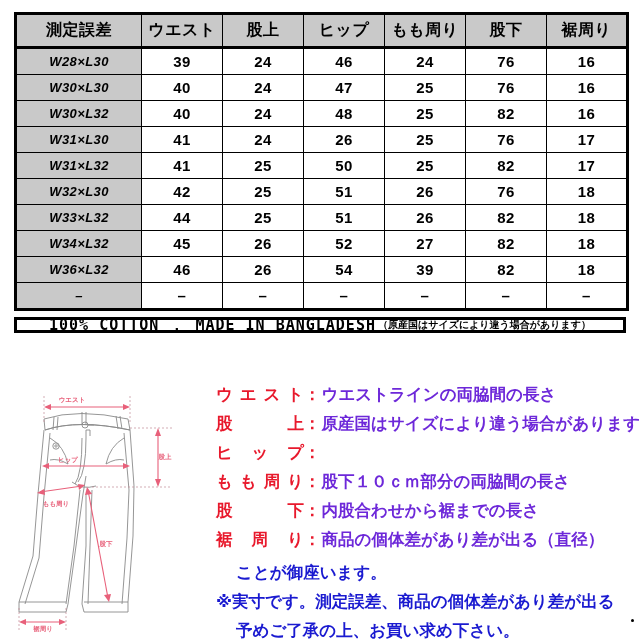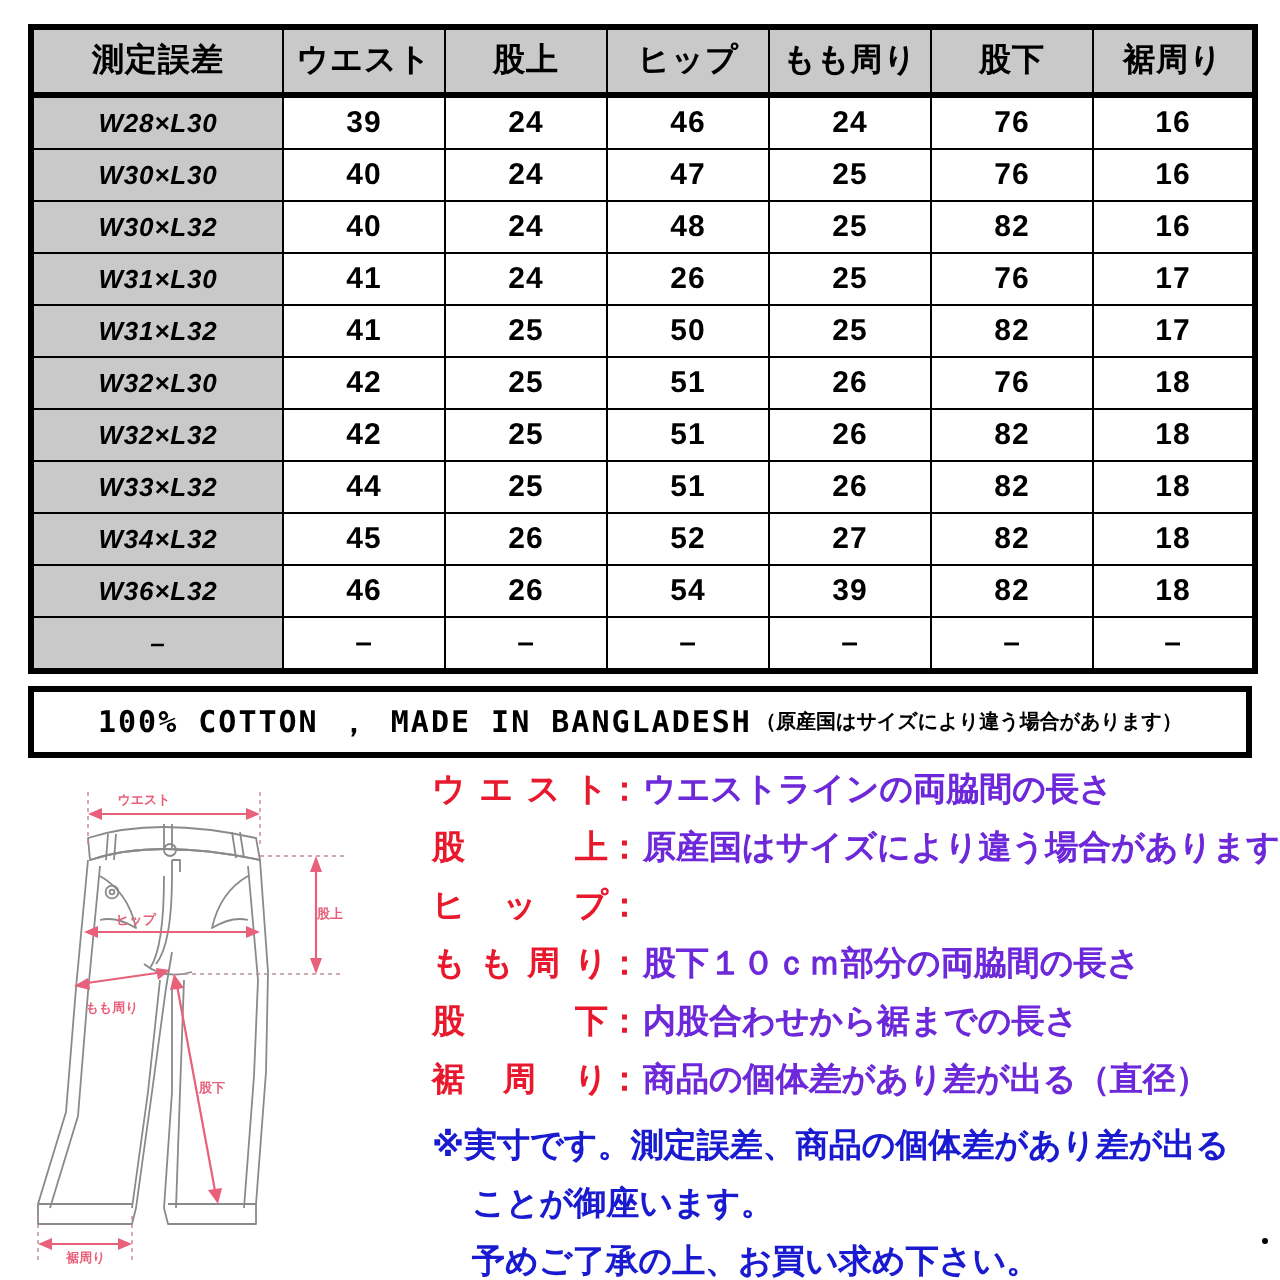--- a/index.html
+++ b/index.html
@@ -58,21 +58,21 @@
   col.c0 { width: 126px; }
   col.cX { width: 81px; }
 
   .dash-row td { color: #000; }
 
   
   .cotton-row {
     margin-top: 6px;
     width: 612px;
     border: 3px solid #000;
-    height: 36px;
+    height: 16px;
     display: flex;
     align-items: center;
     justify-content: center;
     box-sizing: border-box;
     background: #fff;
   }
   .cotton-main {
     font-family: "DejaVu Sans Mono", monospace;
     font-size: 15px;
     font-weight: bold;
@@ -232,29 +232,20 @@
         <tr>
           <td class="sizecol">W32×L30</td>
           <td>42</td>
           <td>25</td>
           <td>51</td>
           <td>26</td>
           <td>76</td>
           <td>18</td>
         </tr>
         <tr>
-          <td class="sizecol">W32×L32</td>
-          <td>42</td>
-          <td>25</td>
-          <td>51</td>
-          <td>26</td>
-          <td>82</td>
-          <td>18</td>
-        </tr>
-        <tr>
           <td class="sizecol">W33×L32</td>
           <td>44</td>
           <td>25</td>
           <td>51</td>
           <td>26</td>
           <td>82</td>
           <td>18</td>
         </tr>
         <tr>
           <td class="sizecol">W34×L32</td>
@@ -432,18 +423,18 @@
       </div>
       <div class="legend-line">
         <span class="lg-term">
           <span class="ch">裾</span>
           <span class="ch">周</span>
           <span class="ch">り</span>
         </span>
         <span class="lg-colon">：</span>
         <span class="lg-desc">商品の個体差があり差が出る（直径）</span>
       </div>
+      <div class="note-line indent">ことが御座います。</div>
       <div class="note-line">※実寸です。測定誤差、商品の個体差があり差が出る</div>
-      <div class="note-line indent">ことが御座います。</div>
       <div class="note-line indent">予めご了承の上、お買い求め下さい。</div>
     </div>
   <div class="tiny-dot"></div>
 </div>
 
 </body></html>

